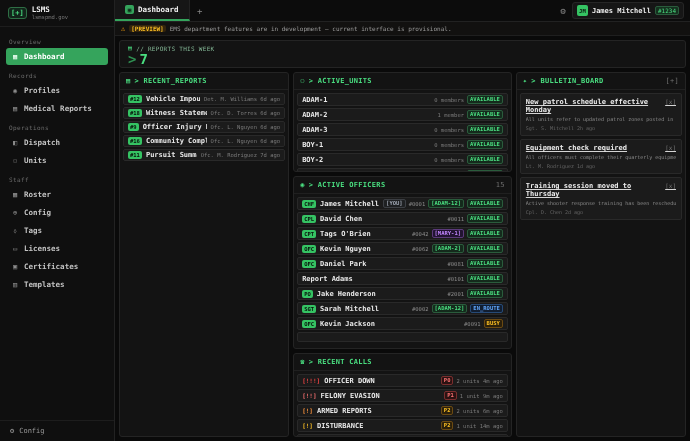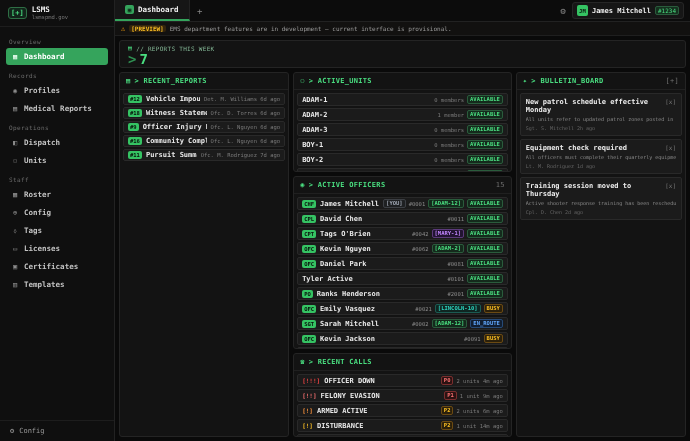--- a/index.html
+++ b/index.html
@@ -103,21 +103,21 @@
   .chip.red    { color:#f87171; border-color:#7a2e2e; background:#2b1212; }
 
   .o-badge-num { color:#8a8a8a; font-size:5.5px; }
   .c-prefix { font-size:6px; font-weight:bold; }
   .c-red   { color:#ef4444; }
   .c-red2  { color:#f87171; }
   .c-orange{ color:#fb923c; }
   .c-amber { color:#fbbf24; }
 
   .b-card { background:#1b1b1b; border:1px solid #292929; border-radius:2px; padding:4px 5px; margin-bottom:3px; }
-  .b-head { display:flex; align-items:flex-start; gap:4px; }
+  .b-head { display:flex; align-items:flex-start; gap:4px;text-decoration:underline; }
   .b-title { font-size:7px; font-weight:bold; color:#ededed; flex:1; }
   .b-x { color:#777; font-size:6px; }
   .b-body { font-size:5px; color:#8b8b8b; margin-top:2px; white-space:nowrap; overflow:hidden; }
   .b-author { font-size:5px; color:#646464; margin-top:3px; }
 </style>
 </head>
 <body>
 
 <div class="app">
 
@@ -357,41 +357,32 @@
               </div>
               <div class="row">
                 <span class="badge-solid">OFC</span>
                 <span class="row-title">Daniel Park</span>
                 <span class="right">
                   <span class="o-badge-num">#0081</span>
                   <span class="chip green">AVAILABLE</span>
                 </span>
               </div>
               <div class="row">
-                <span class="row-title">Tyler Active</span>
+                <span class="row-title">Report Adams</span>
                 <span class="right">
                   <span class="o-badge-num">#0101</span>
                   <span class="chip green">AVAILABLE</span>
                 </span>
               </div>
               <div class="row">
                 <span class="badge-solid">PO</span>
-                <span class="row-title">Ranks Henderson</span>
+                <span class="row-title">Jake Henderson</span>
                 <span class="right">
                   <span class="o-badge-num">#2001</span>
                   <span class="chip green">AVAILABLE</span>
-                </span>
-              </div>
-              <div class="row">
-                <span class="badge-solid">OFC</span>
-                <span class="row-title">Emily Vasquez</span>
-                <span class="right">
-                  <span class="o-badge-num">#0021</span>
-                  <span class="chip teal">[LINCOLN-10]</span>
-                  <span class="chip orange">BUSY</span>
                 </span>
               </div>
               <div class="row">
                 <span class="badge-solid">SGT</span>
                 <span class="row-title">Sarah Mitchell</span>
                 <span class="right">
                   <span class="o-badge-num">#0002</span>
                   <span class="chip green">[ADAM-12]</span>
                   <span class="chip blue">EN_ROUTE</span>
                 </span>
@@ -430,21 +421,21 @@
               <div class="row">
                 <span class="c-prefix c-red2">[!!]</span>
                 <span class="row-title">FELONY EVASION</span>
                 <span class="right">
                     <span class="chip red">P1</span>
                 <span class="row-meta">1 unit 9m ago</span>
                   </span>
               </div>
               <div class="row">
                 <span class="c-prefix c-orange">[!]</span>
-                <span class="row-title">ARMED ACTIVE</span>
+                <span class="row-title">ARMED REPORTS</span>
                 <span class="right">
                     <span class="chip orange">P2</span>
                 <span class="row-meta">2 units 6m ago</span>
                   </span>
               </div>
               <div class="row">
                 <span class="c-prefix c-amber">[!]</span>
                 <span class="row-title">DISTURBANCE</span>
                 <span class="right">
                     <span class="chip orange">P2</span>

